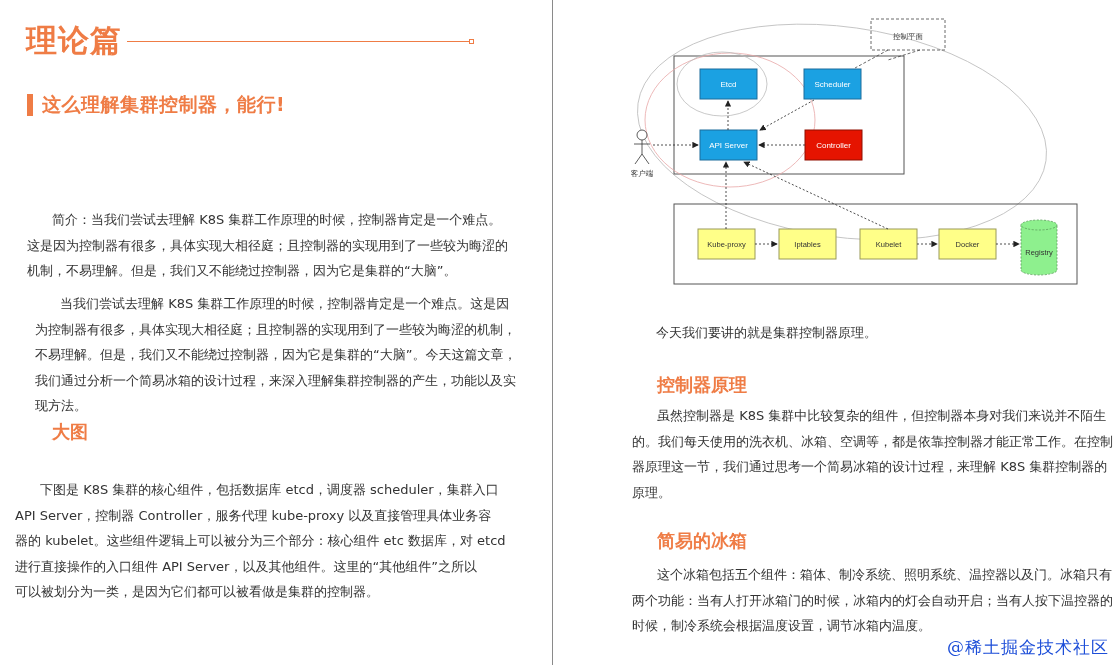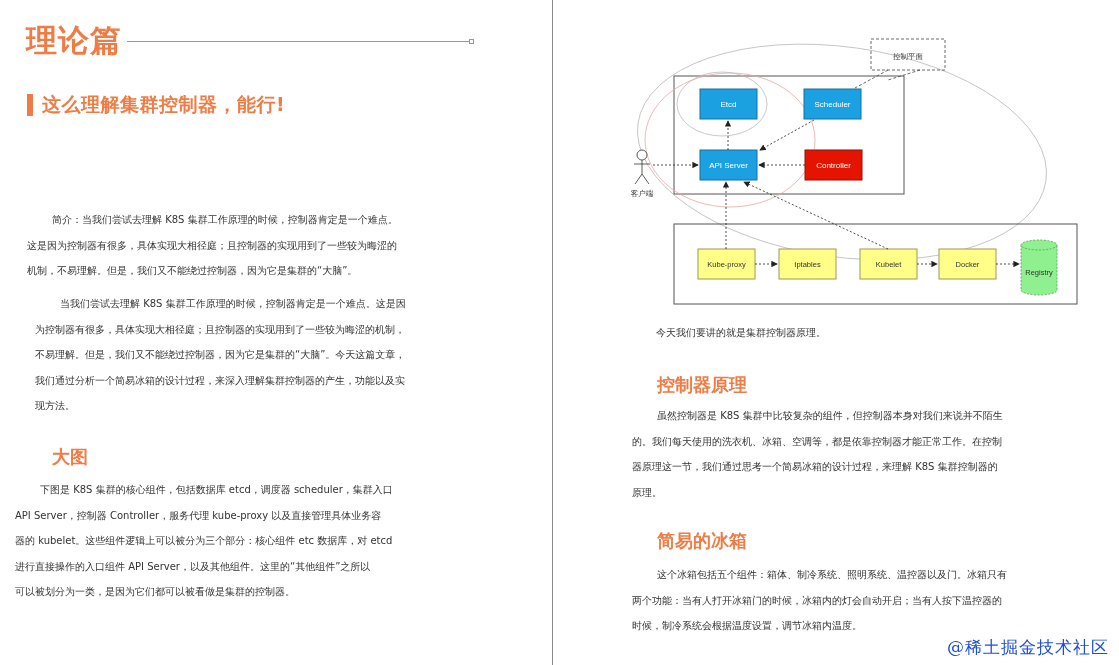--- a/index.html
+++ b/index.html
@@ -18,29 +18,29 @@
     color:#ef7c45; letter-spacing:1px; line-height:40px;
   }
   .part-rule { position:absolute; left:127px; top:41px; width:344px; height:1px; background:#ef7c45; }
   .part-rule-end { position:absolute; left:469px; top:39px; width:3px; height:3px; border:1px solid #ef7c45; background:#fff; }
 
   .chapter { position:absolute; left:27px; top:92px; height:26px; display:flex; align-items:center; }
   .chapter-bar { width:6px; height:22px; background:#ef7c45; margin-right:9px; }
   .chapter-title { font-size:19px; font-weight:bold; color:#ef7c45; letter-spacing:0.5px; }
 
   .para {
-    position:absolute; font-size:10px; line-height:25.5px; color:#333;
+    position:absolute; font-size:13px; line-height:25.5px; color:#333;
     text-align:justify; margin:0;
   }
   .para .line { display:block; white-space:nowrap; }
   .para .indent { padding-left:25px; }
 
   .section-h { position:absolute; font-size:18px; font-weight:bold; color:#ef7c45; }
 
-  .diagram { position:absolute; left:620px; top:32px; width:470px; height:280px; }
+  .diagram { position:absolute; left:620px; top:12px; width:470px; height:280px; }
   .diagram svg text { font-family:"Liberation Sans","DejaVu Sans",sans-serif; }
 
   .watermark {
     position:absolute; right:10px; bottom:6px; font-size:17px; color:#1d4ed8;
     font-family:"DejaVu Serif","Liberation Serif",serif; letter-spacing:1px;
   }
 </style>
 </head>
 <body>
 
@@ -61,21 +61,21 @@
   </p>
 
   <p class="para" style="left:27px; top:291px; width:446px;margin-left:8px;">
     <span class="line indent">当我们尝试去理解 K8S 集群工作原理的时候，控制器肯定是一个难点。这是因</span>
     <span class="line">为控制器有很多，具体实现大相径庭；且控制器的实现用到了一些较为晦涩的机制，</span>
     <span class="line">不易理解。但是，我们又不能绕过控制器，因为它是集群的“大脑”。今天这篇文章，</span>
     <span class="line">我们通过分析一个简易冰箱的设计过程，来深入理解集群控制器的产生，功能以及实</span>
     <span class="line">现方法。</span>
   </p>
 
-  <div class="section-h" style="left:52px; top:445px;">大图</div>
+  <div class="section-h" style="left:52px; top:420px;">大图</div>
 
   <p class="para" style="left:15px; top:477px; width:446px;">
     <span class="line indent">下图是 K8S 集群的核心组件，包括数据库 etcd，调度器 scheduler，集群入口</span>
     <span class="line">API Server，控制器 Controller，服务代理 kube-proxy 以及直接管理具体业务容</span>
     <span class="line">器的 kubelet。这些组件逻辑上可以被分为三个部分：核心组件 etc 数据库，对 etcd</span>
     <span class="line">进行直接操作的入口组件 API Server，以及其他组件。这里的“其他组件”之所以</span>
     <span class="line">可以被划分为一类，是因为它们都可以被看做是集群的控制器。</span>
   </p>
 </div>
 

